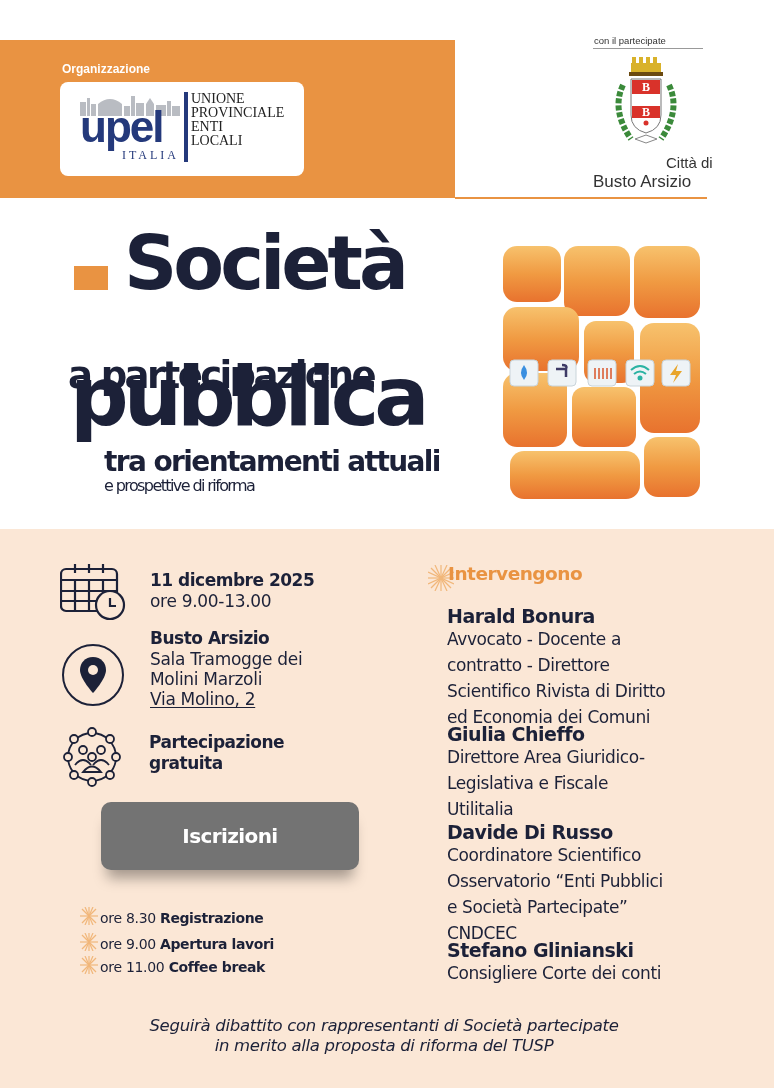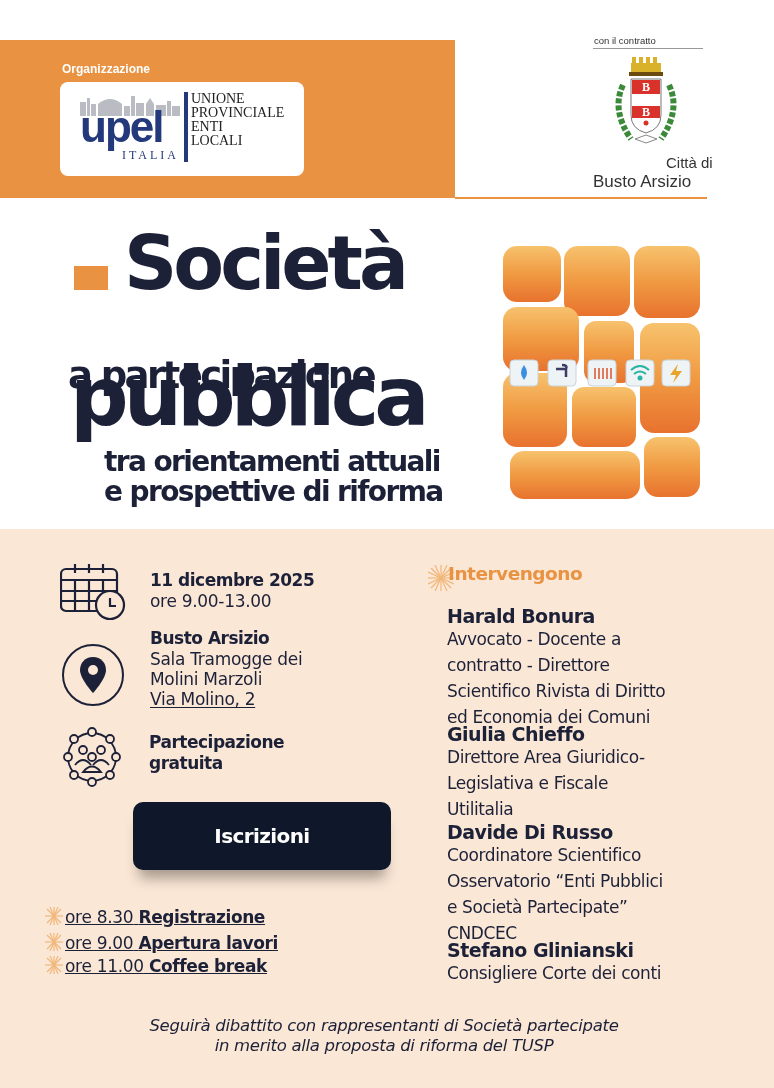--- a/index.html
+++ b/index.html
@@ -22,35 +22,35 @@
   .city-line1 { position: absolute; left: 622px; top: 154px; font-size: 15px; color: #333; font-family: Liberation Sans, sans-serif; margin-left: 44px; }
   .city-line2 { position: absolute; left: 593px; top: 172px; font-size: 17px; color: #333; font-family: "Liberation Sans", sans-serif; }
   .orange-rule { position: absolute; left: 455px; top: 197px; width: 252px; height: 2px; background: #e99342; }
 
   
   .title-square { position: absolute; left: 74px; top: 266px; width: 34px; height: 24px; background: #e99342; }
   .t1 { position: absolute; left: 124px; top: 226px; font-family: "DejaVu Sans", sans-serif; font-weight: bold; font-size: 74px; letter-spacing: -4px; line-height: 1; }
   .t2 { position: absolute; left: 68px; top: 316px; font-family: "DejaVu Sans", sans-serif; font-weight: bold; font-size: 37px; letter-spacing: -2.6px; line-height: 1; margin-top: 41px; }
   .t3 { position: absolute; left: 70px; top: 356px; font-family: "DejaVu Sans", sans-serif; font-weight: bold; font-size: 82px; letter-spacing: -5px; line-height: 1; }
   .t4 { position: absolute; left: 104px; top: 448px; font-family: "DejaVu Sans", sans-serif; font-weight: bold; font-size: 28px; letter-spacing: -1.6px; line-height: 1; }
-  .t5 { position: absolute; left: 104px; top: 478px; font-family: "DejaVu Sans", sans-serif; font-weight: bold; font-size: 28px; letter-spacing: -1.6px; line-height: 1; text-align: center; }
+  .t5 { position: absolute; left: 104px; top: 478px; font-family: "DejaVu Sans", sans-serif; font-weight: normal; font-size: 16px; letter-spacing: -1.6px; line-height: 1; text-align: center; }
 
   .hero-art { position: absolute; left: 500px; top: 243px; }
 
   
   .lower { position: absolute; left: 0; top: 529px; width: 774px; height: 559px; background: #fbe7d6; }
 
   .info-icon { position: absolute; }
   .info-bold { position: absolute; font-weight: bold; font-size: 17px; letter-spacing: -0.5px; line-height: 21px; }
   .info-reg { position: absolute; font-size: 17px; line-height: 20.5px; letter-spacing: -0.3px; }
   .underline { text-decoration: underline; text-underline-offset: 2px; }
 
-  .cta { position: absolute; left: 101px; top: 802px; width: 258px; height: 68px; background: #0f172a; border-radius: 10px; box-shadow: 0 14px 14px -6px rgba(0,0,0,0.35); color: #fff; font-weight: bold; font-size: 20px; letter-spacing: -0.6px; display: flex; align-items: center; justify-content: center; cursor: pointer; margin-left: 32px; }
-
-  .sched { position: absolute; left: 45px; font-size: 17px; line-height: 20px; letter-spacing: -0.3px; white-space: nowrap; text-decoration: underline; }
+  .cta { position: absolute; left: 101px; top: 802px; width: 258px; height: 68px; background: #737373; border-radius: 10px; box-shadow: 0 14px 14px -6px rgba(0,0,0,0.35); color: #fff; font-weight: bold; font-size: 20px; letter-spacing: -0.6px; display: flex; align-items: center; justify-content: center; cursor: pointer; }
+
+  .sched { position: absolute; left: 80px; font-size: 14px; line-height: 20px; letter-spacing: -0.3px; white-space: nowrap; }
   .sched .spark { display: inline-block; width: 20px; vertical-align: middle; }
   .sched b { font-weight: bold; letter-spacing: -0.4px; }
 
   .speakers-title { position: absolute; left: 448px; top: 563px; color: #e99342; font-weight: bold; font-size: 18.5px; letter-spacing: -0.5px; }
   .speakers-spark { position: absolute; left: 428px; top: 565px; }
   .speaker { position: absolute; left: 447px; width: 320px; }
   .speaker .name { font-weight: bold; font-size: 19px; line-height: 20px; letter-spacing: -0.5px; }
   .speaker .role { font-size: 17px; line-height: 26px; letter-spacing: -0.4px; white-space: pre-line; }
 
   .footer-note { position: absolute; left: 0; top: 1016px; width: 768px; text-align: center; font-style: italic; font-size: 16.5px; line-height: 20px; letter-spacing: -0.3px; white-space: pre-line; }
@@ -81,21 +81,21 @@
   <div class="upel-bar"></div>
   <div class="upel-lines">
     <div>UNIONE</div>
     <div>PROVINCIALE</div>
     <div>ENTI</div>
     <div>LOCALI</div>
   </div>
   <div class="upel-italia">ITALIA</div>
 </div>
 
-<div class="patron-label">con il contratto</div>
+<div class="patron-label">con il partecipate</div>
 <div class="patron-rule"></div>
 
 <svg class="crest" width="82" height="95" viewBox="0 0 82 95">
 
   <rect x="26" y="8" width="30" height="10" fill="#d9b22a"></rect>
   <rect x="27" y="2" width="4" height="8" fill="#d9b22a"></rect>
     <rect x="34" y="2" width="4" height="8" fill="#d9b22a"></rect>
   <rect x="41" y="2" width="4" height="8" fill="#d9b22a"></rect>
     <rect x="48" y="2" width="4" height="8" fill="#d9b22a"></rect>
   <rect x="24" y="17" width="34" height="4" fill="#6b4a10"></rect>

